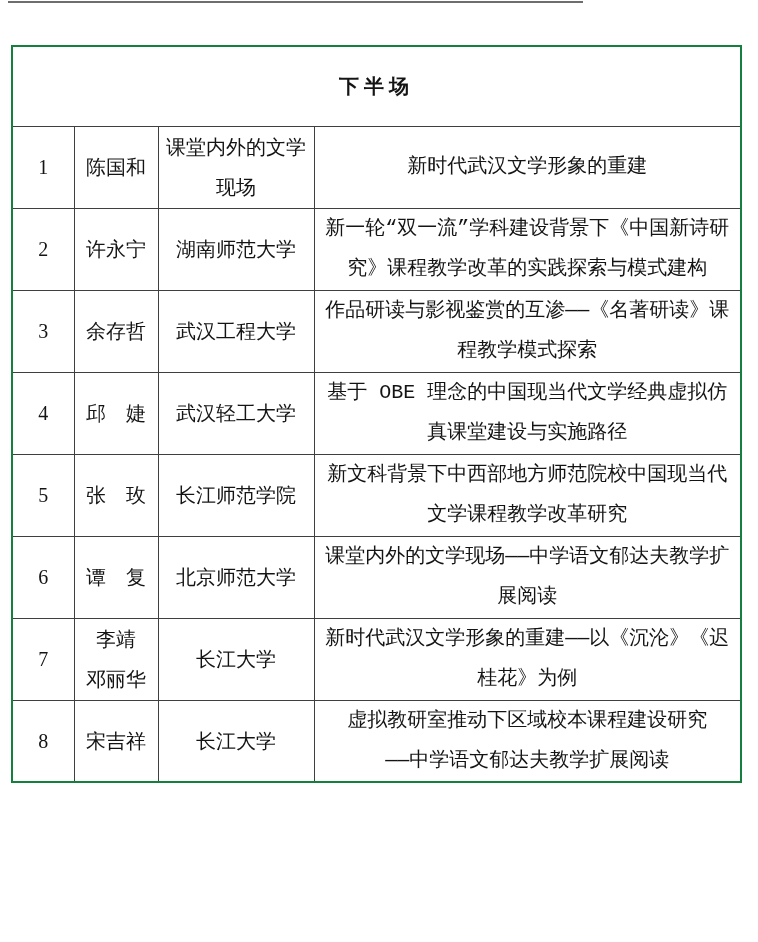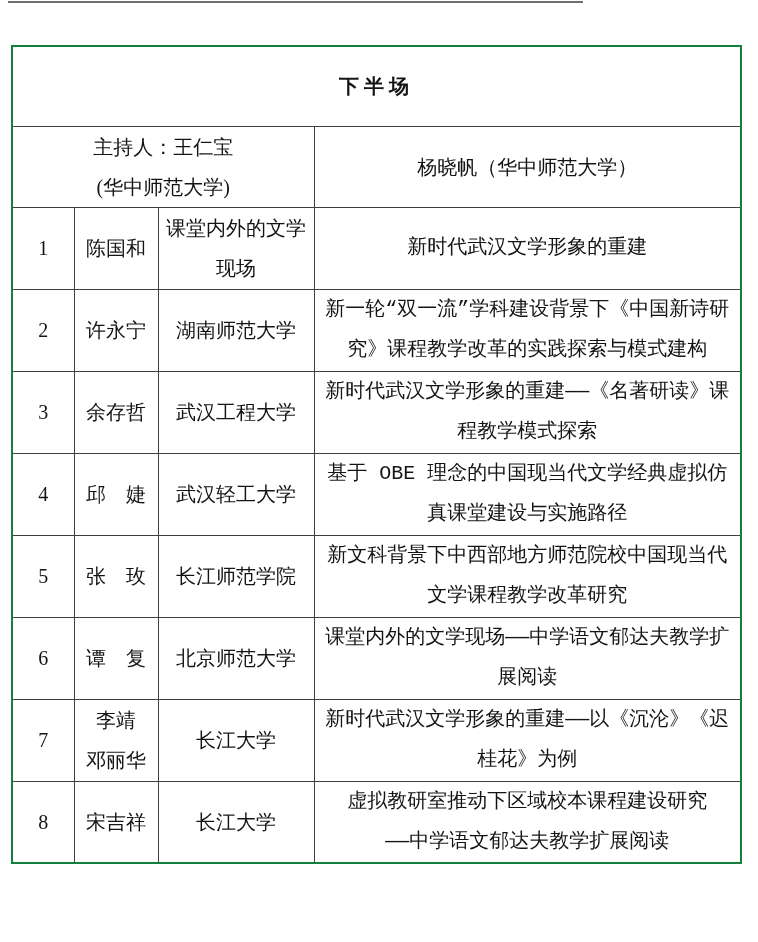--- a/index.html
+++ b/index.html
@@ -71,48 +71,41 @@
     <col style="width:84px">
     <col style="width:156px">
     <col style="width:427px">
   </colgroup>
 
   <tbody>
       <tr class="row-title">
     <td colspan="4" class="session-title">下半场</td>
   </tr>
 
-  <tr class="row-mod">
-    <td colspan="3" class="moderator-left">
-      <div>主持人：王仁宝</div>
-      <div>(华中师范大学)</div>
-    </td>
-    <td>杨晓帆（华中师范大学）</td>
-  </tr>
 
 
   <tr class="row-data">
     <td class="cell-no">1</td>
     <td class="cell-name">陈国和</td>
     <td>课堂内外的文学现场</td>
     <td class="cell-paper">新时代武汉文学形象的重建</td>
   </tr>
 
   <tr class="row-data">
     <td class="cell-no">2</td>
     <td class="cell-name">许永宁</td>
     <td>湖南师范大学</td>
     <td class="cell-paper">新一轮“双一流”学科建设背景下《中国新诗研究》课程教学改革的实践探索与模式建构</td>
   </tr>
 
   <tr class="row-data">
     <td class="cell-no">3</td>
     <td class="cell-name">余存哲</td>
     <td>武汉工程大学</td>
-    <td class="cell-paper">新时代武汉文学形象的重建——《名著研读》课程教学模式探索</td>
+    <td class="cell-paper">作品研读与影视鉴赏的互渗——《名著研读》课程教学模式探索</td>
   </tr>
 
   <tr class="row-data">
     <td class="cell-no">4</td>
     <td class="cell-name">邱　婕</td>
     <td>武汉轻工大学</td>
     <td class="cell-paper">基于 OBE 理念的中国现当代文学经典虚拟仿真课堂建设与实施路径</td>
   </tr>
 
   <tr class="row-data">

